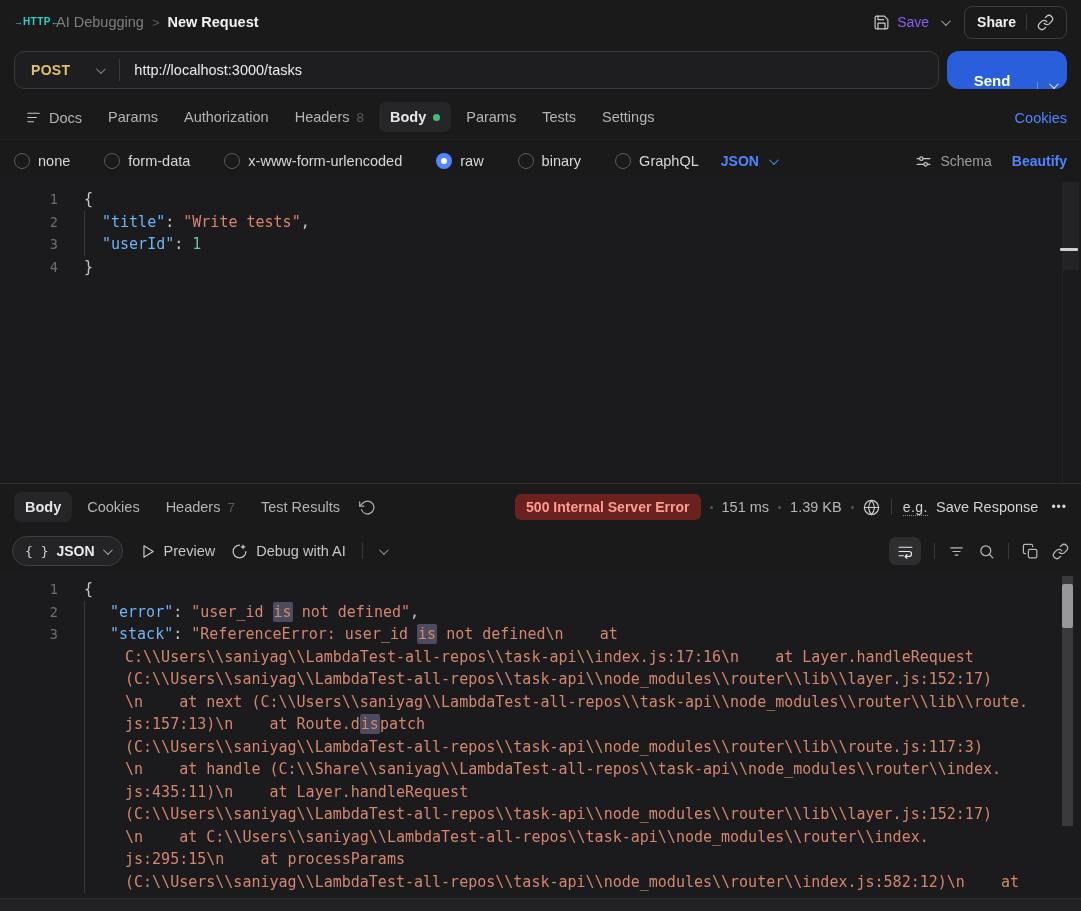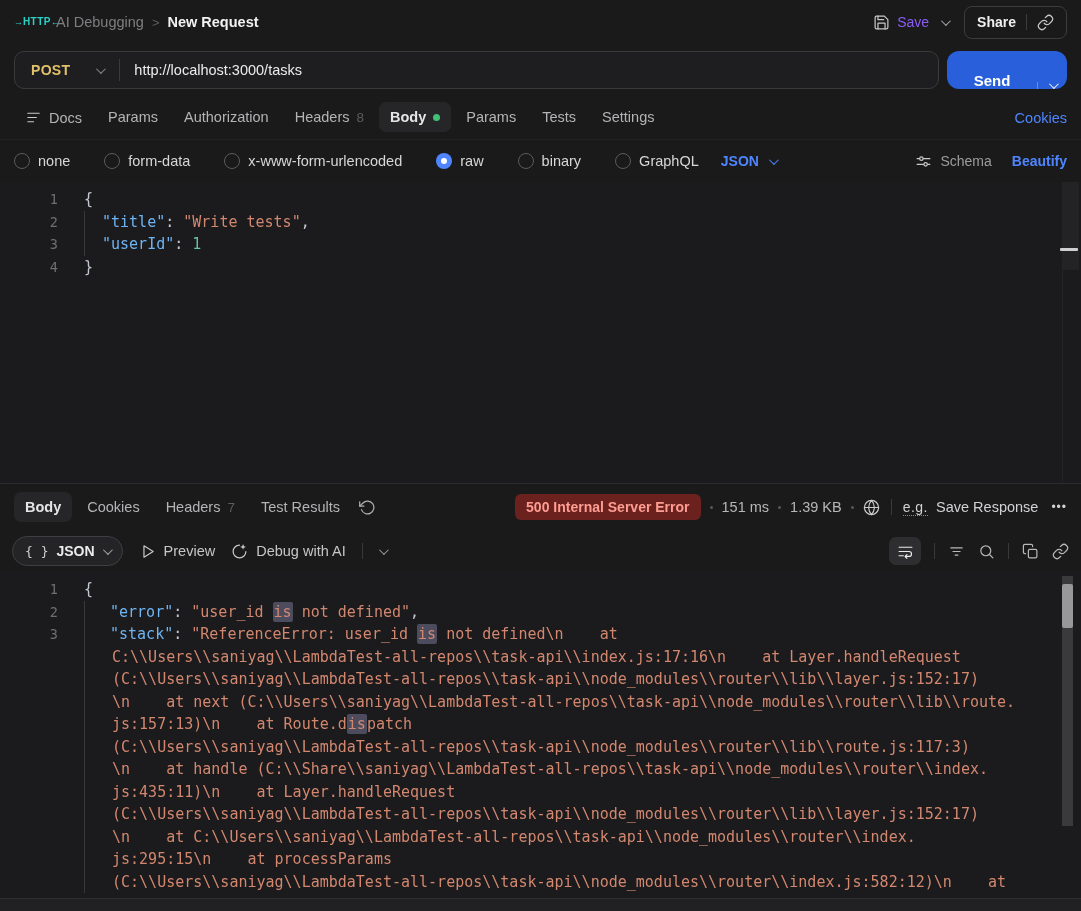--- a/index.html
+++ b/index.html
@@ -61,21 +61,21 @@
 
   
   .editor{position:relative;background:#1b1b1d;overflow:hidden;padding-top:6px}
   #req-editor{height:301px}
   #resp-editor{height:326px}
   .code-row{display:flex;height:22.5px;line-height:22.5px;font-family:"DejaVu Sans Mono",monospace;font-size:15px;white-space:pre}
   .ln{width:58px;text-align:right;color:var(--linenum);flex:none;font-size:13.5px;font-family:"DejaVu Sans Mono",monospace}
   .cc{margin-left:26px;flex:1;overflow:hidden}
   .cc.i1{padding-left:18px}
   .cc.l1{padding-left:26px}
-  .cc.wrap{padding-left:28px}
+  .cc.wrap{padding-left:41px}
   .tok-key{color:var(--key)}
   .tok-str{color:var(--str)}
   .tok-num{color:var(--num)}
   .tok-punct,.tok-brace{color:var(--punct)}
   .hl{background:var(--hl);border-radius:2px;padding:1px 1px}
   .indent-guide{position:absolute;left:84px;width:1px;background:#39393c}
   #req-guide{top:29px;height:45px}
   #resp-guide{top:29px;height:292px}
   .req-scroll-edge{position:absolute;right:18px;top:0;bottom:0;width:1px;background:#242427}
   .req-scroll-thumb{position:absolute;right:2px;top:0;width:16px;height:88px;background:#232326}

